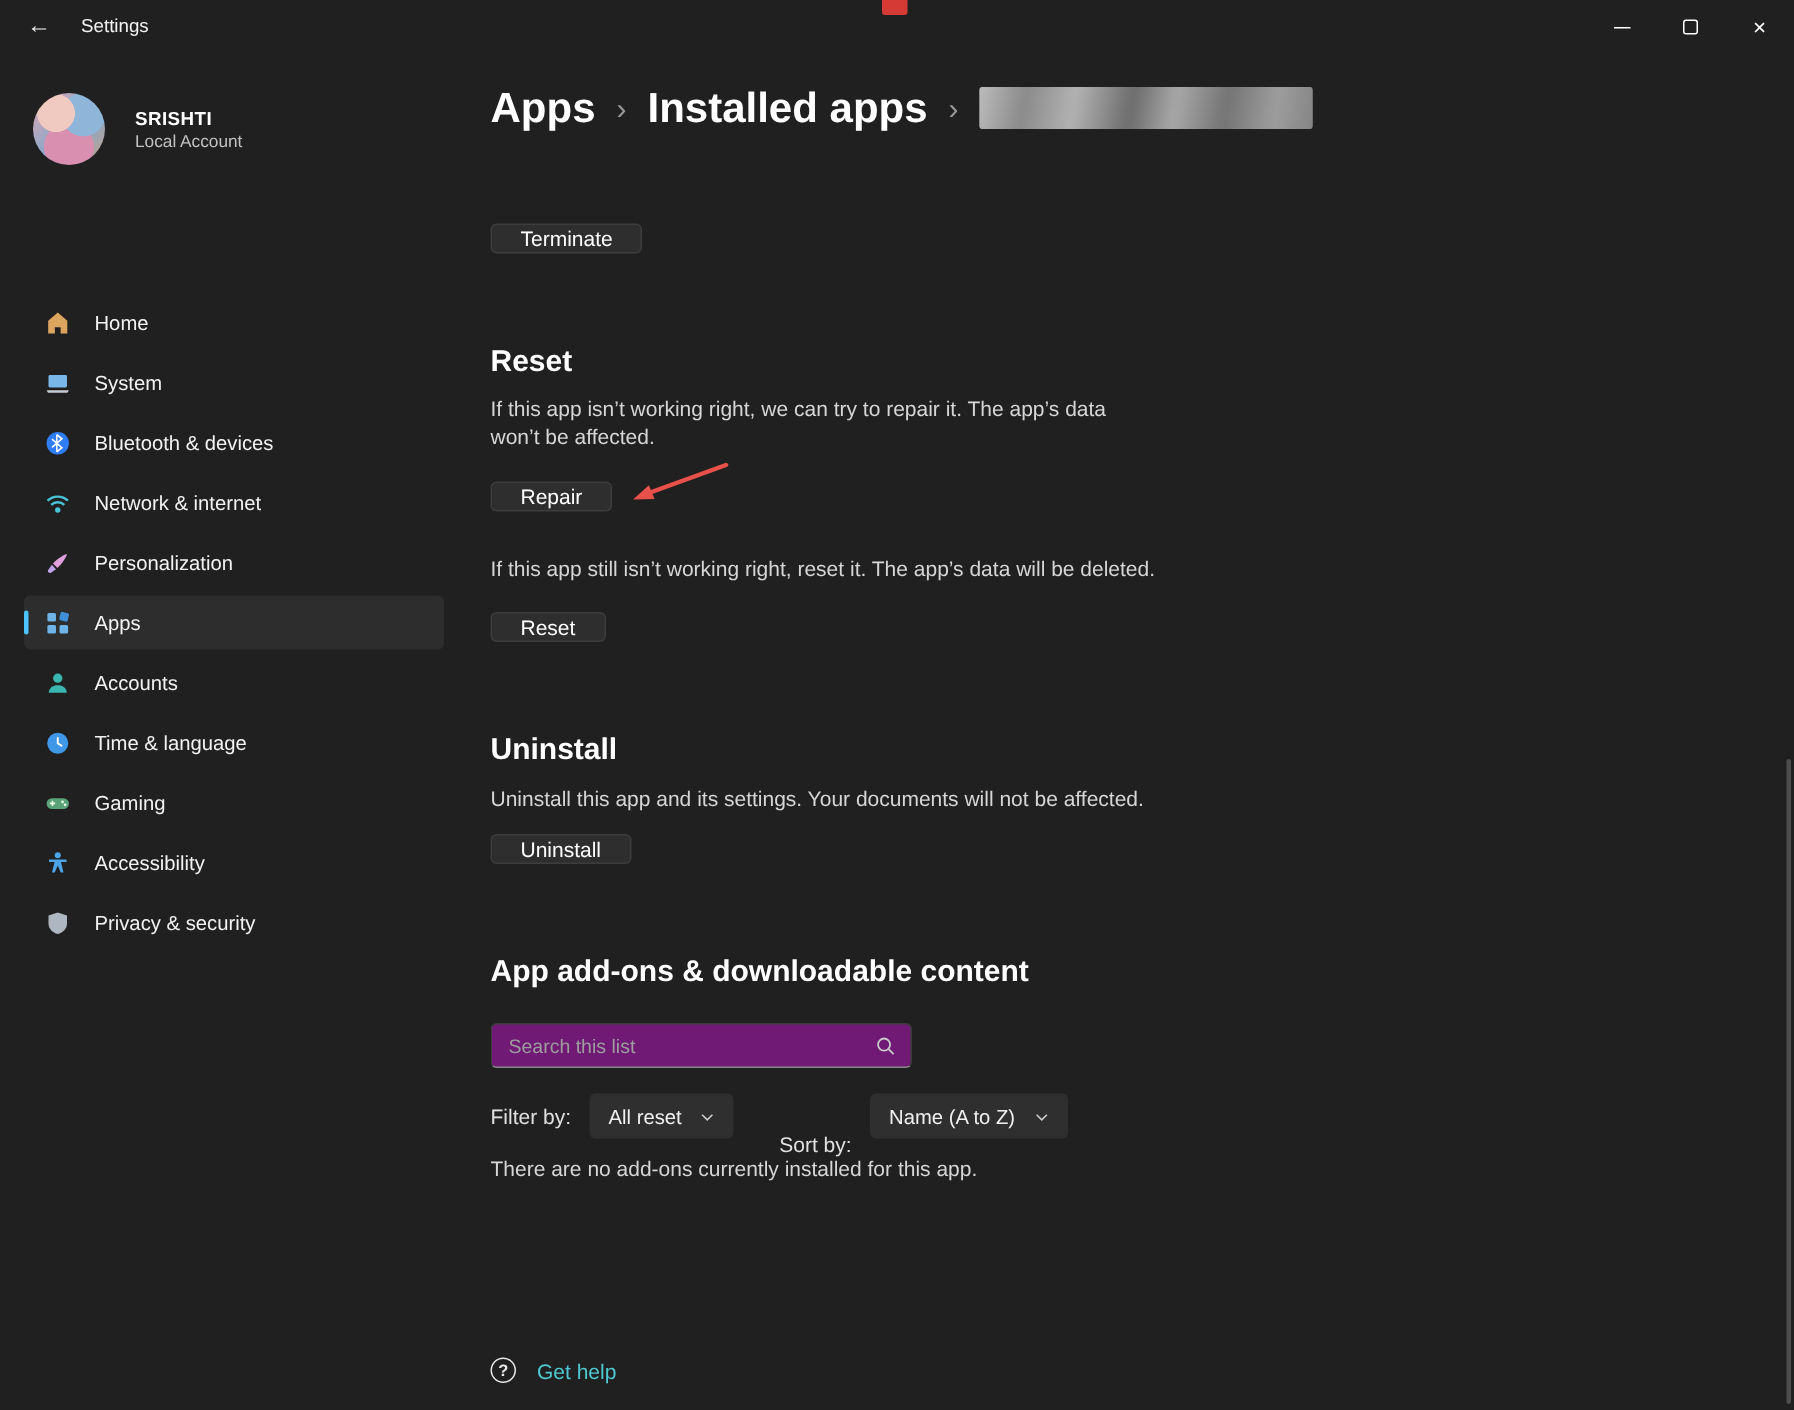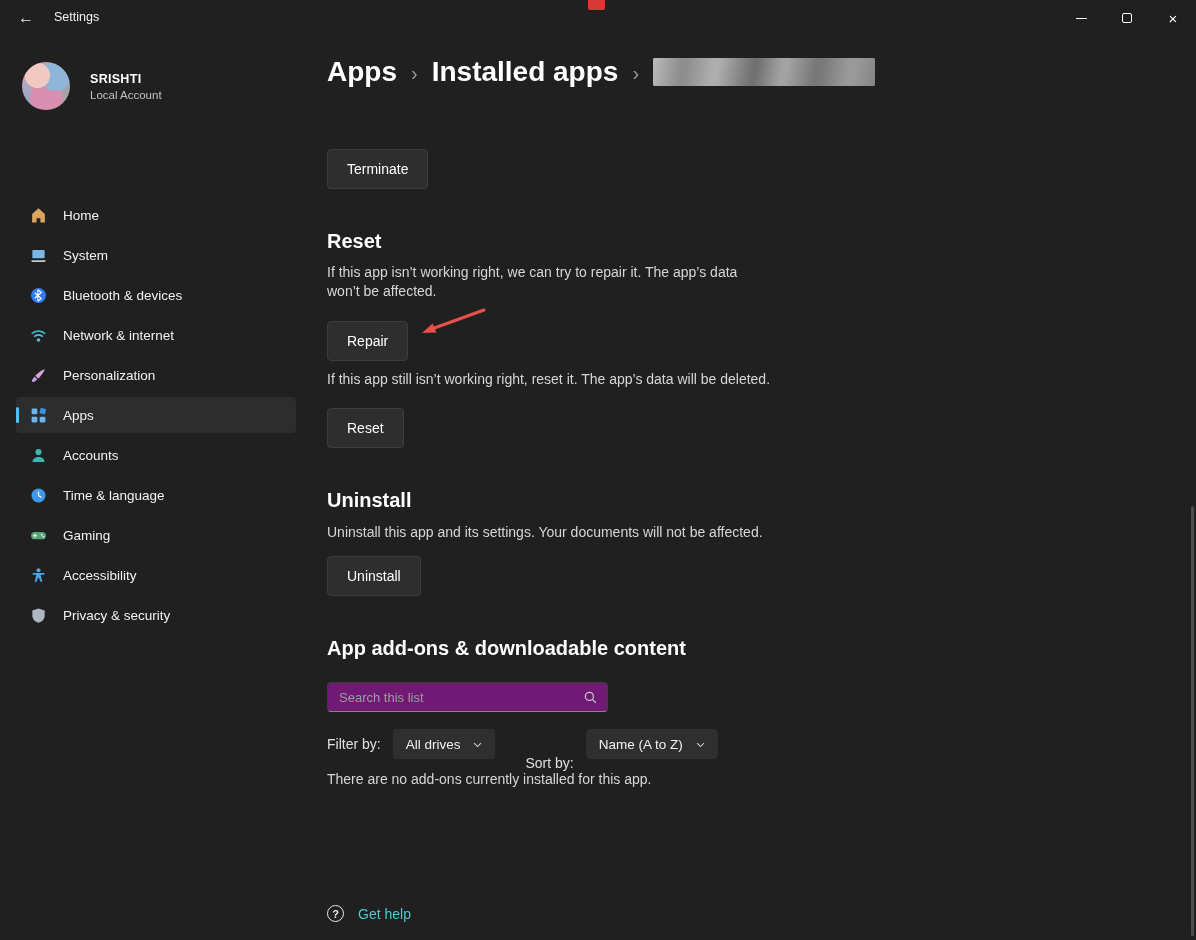--- a/index.html
+++ b/index.html
@@ -79,21 +79,21 @@
   .blur-name .smudge {
     position:absolute; inset:-6px;
     background:linear-gradient(100deg,#c6c6c6 0%,#8a8a8a 16%,#b2b2b2 30%,#6c6c6c 46%,#a8a8a8 58%,#747474 72%,#9d9d9d 86%,#7e7e7e 100%);
     filter:blur(3px);
   }
 
   .desc { position:absolute; left:327px; font-size:14px; color:#d6d6d6; line-height:19px; }
   .section-h { position:absolute; left:327px; font-size:20px; font-weight:600; color:#ffffff; }
 
   .btn {
-    position:absolute; left:327px; height:40px; padding:0 19px;
+    position:absolute; left:327px; height:20px; padding:0 19px;
     background:#2e2e2e; border:1px solid #3d3d3d; border-radius:4px;
     color:#ffffff; font-size:14px; cursor:pointer; font-family:inherit;
   }
 
   .annot-arrow { position:absolute; left:408px; top:304px; pointer-events:none; }
 
   .addons-search {
     position:absolute; left:327px; top:682px; width:281px; height:30px;
     background:#701a75; border:1px solid #3c3c3c; border-bottom:1px solid #888888;
     border-radius:4px; display:flex; align-items:center;
@@ -302,21 +302,21 @@
       <svg width="15" height="15" viewBox="0 0 16 16">
           <circle cx="6.8" cy="6.8" r="4.3" stroke="#c9c9c9" fill="none" stroke-width="1.3"></circle>
           <path d="M10 10 L13.6 13.6" stroke="#c9c9c9" stroke-width="1.3"></path>
         </svg>
     </span>
   </div>
 
   <div class="filter-row">
     <span class="filter-label">Filter by:</span>
     <div class="dropdown">
-      <span class="dd-label">All drives</span>
+      <span class="dd-label">All reset</span>
       <span class="chev">
         <svg width="11" height="11" viewBox="0 0 16 16">
             <path d="M3 6l5 5 5-5" stroke="#cfcfcf" fill="none" stroke-width="1.5"></path>
           </svg>
       </span>
     </div>
     <span class="filter-label sortby-label">Sort by:</span>
     <div class="dropdown">
       <span class="dd-label">Name (A to Z)</span>
       <span class="chev">

